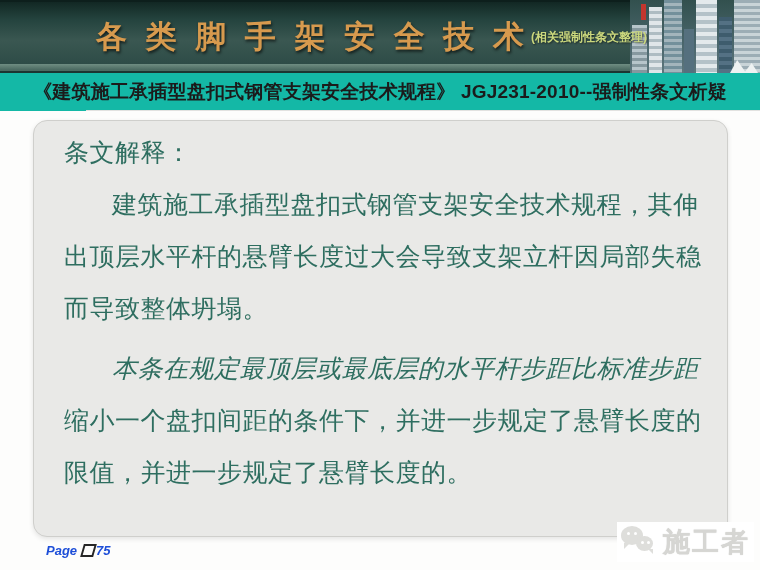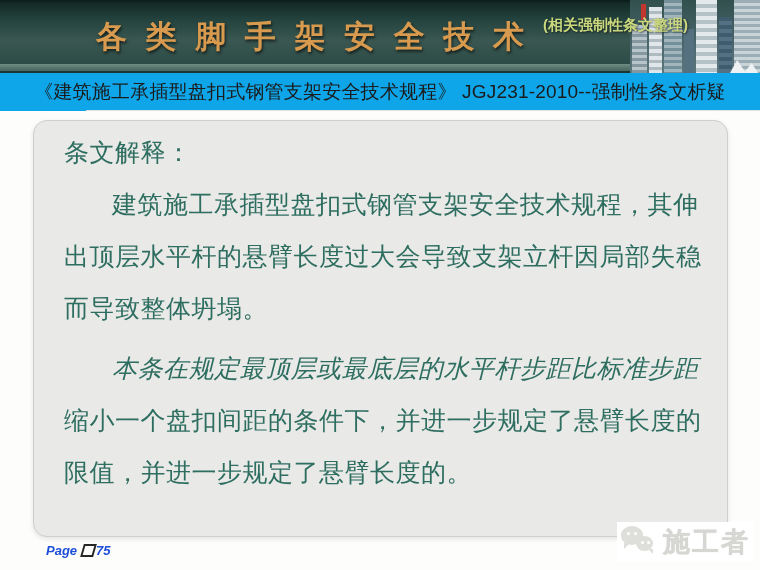--- a/index.html
+++ b/index.html
@@ -16,30 +16,30 @@
     box-sizing:border-box;
   }
   .banner-bevel{
     position:absolute;top:64px;left:0;width:760px;height:9px;
     background:linear-gradient(180deg,#6f8d82 0%,#4c6b62 80%);
     border-bottom:2px solid #1c3531;
     box-sizing:border-box;
   }
   .banner-title-row{
     position:absolute;left:96px;top:16px;z-index:3;
-    display:flex;align-items:flex-start;white-space:nowrap;
+    display:flex;align-items:center;white-space:nowrap;
   }
   .banner-title{
     font-size:31px;font-weight:bold;color:#d79a4e;
     letter-spacing:5px;
     text-shadow:1px 2px 3px rgba(0,0,0,0.65);
   }
   .banner-note{
-    font-size:15px;font-weight:bold;color:#cbd87d;
-    margin-left:14px;letter-spacing:0px;
+    font-size:12px;font-weight:bold;color:#cbd87d;
+    margin-left:2px;letter-spacing:0px;
     text-shadow:1px 1px 2px rgba(0,0,0,0.55);
   }
   
   .cityscape{
     position:absolute;right:0;top:0;width:130px;height:73px;overflow:hidden;z-index:1;
     background:linear-gradient(180deg,#32504e 0%,#4a666c 60%,#5d767c 100%);
   }
   .bld{position:absolute;bottom:0;}
   .b1{left:2px;width:15px;height:48px;background:repeating-linear-gradient(180deg,#b7c5cb 0 3px,#86989f 3px 6px);}
   .b2{left:19px;width:13px;height:66px;background:repeating-linear-gradient(180deg,#e0e6e9 0 4px,#aebcc2 4px 7px);}
@@ -48,23 +48,23 @@
   .b5{left:66px;width:21px;height:73px;background:repeating-linear-gradient(180deg,#e4eaec 0 4px,#b4c2c8 4px 8px);}
   .b6{left:89px;width:13px;height:56px;background:repeating-linear-gradient(180deg,#3e5c6d 0 4px,#547184 4px 8px);}
   .b7{left:104px;width:26px;height:73px;background:repeating-linear-gradient(180deg,#9cadb5 0 3px,#c9d4d8 3px 6px);}
   .red-sign{position:absolute;left:11px;top:4px;width:5px;height:16px;background:#c2362e;}
   .sail{position:absolute;background:#eef2f2;}
   .sail1{right:14px;bottom:0;width:16px;height:13px;clip-path:polygon(0 100%,45% 0,100% 100%);}
   .sail2{right:2px;bottom:0;width:14px;height:10px;clip-path:polygon(0 100%,55% 0,100% 100%);}
   
   .doc-title{
     position:absolute;top:73px;left:0;width:760px;height:38px;
-    background:#0ea5e9;
+    background:#14b8a6;
     display:flex;align-items:center;justify-content:center;
-    font-size:19px;font-weight:normal;color:#1b1b1b;letter-spacing:0.2px;
+    font-size:19px;font-weight:bold;color:#1b1b1b;letter-spacing:0.2px;
     white-space:nowrap;
   }
   .hairline{
     position:absolute;top:110px;left:86px;width:674px;height:1px;background:#e2e2e0;
   }
   
   .content-box{
     position:absolute;left:33px;top:120px;width:695px;height:417px;
     background:#e9e9e7;border:1px solid #cfcfcc;border-radius:14px;
     box-shadow:0 2px 5px rgba(0,0,0,0.10);

